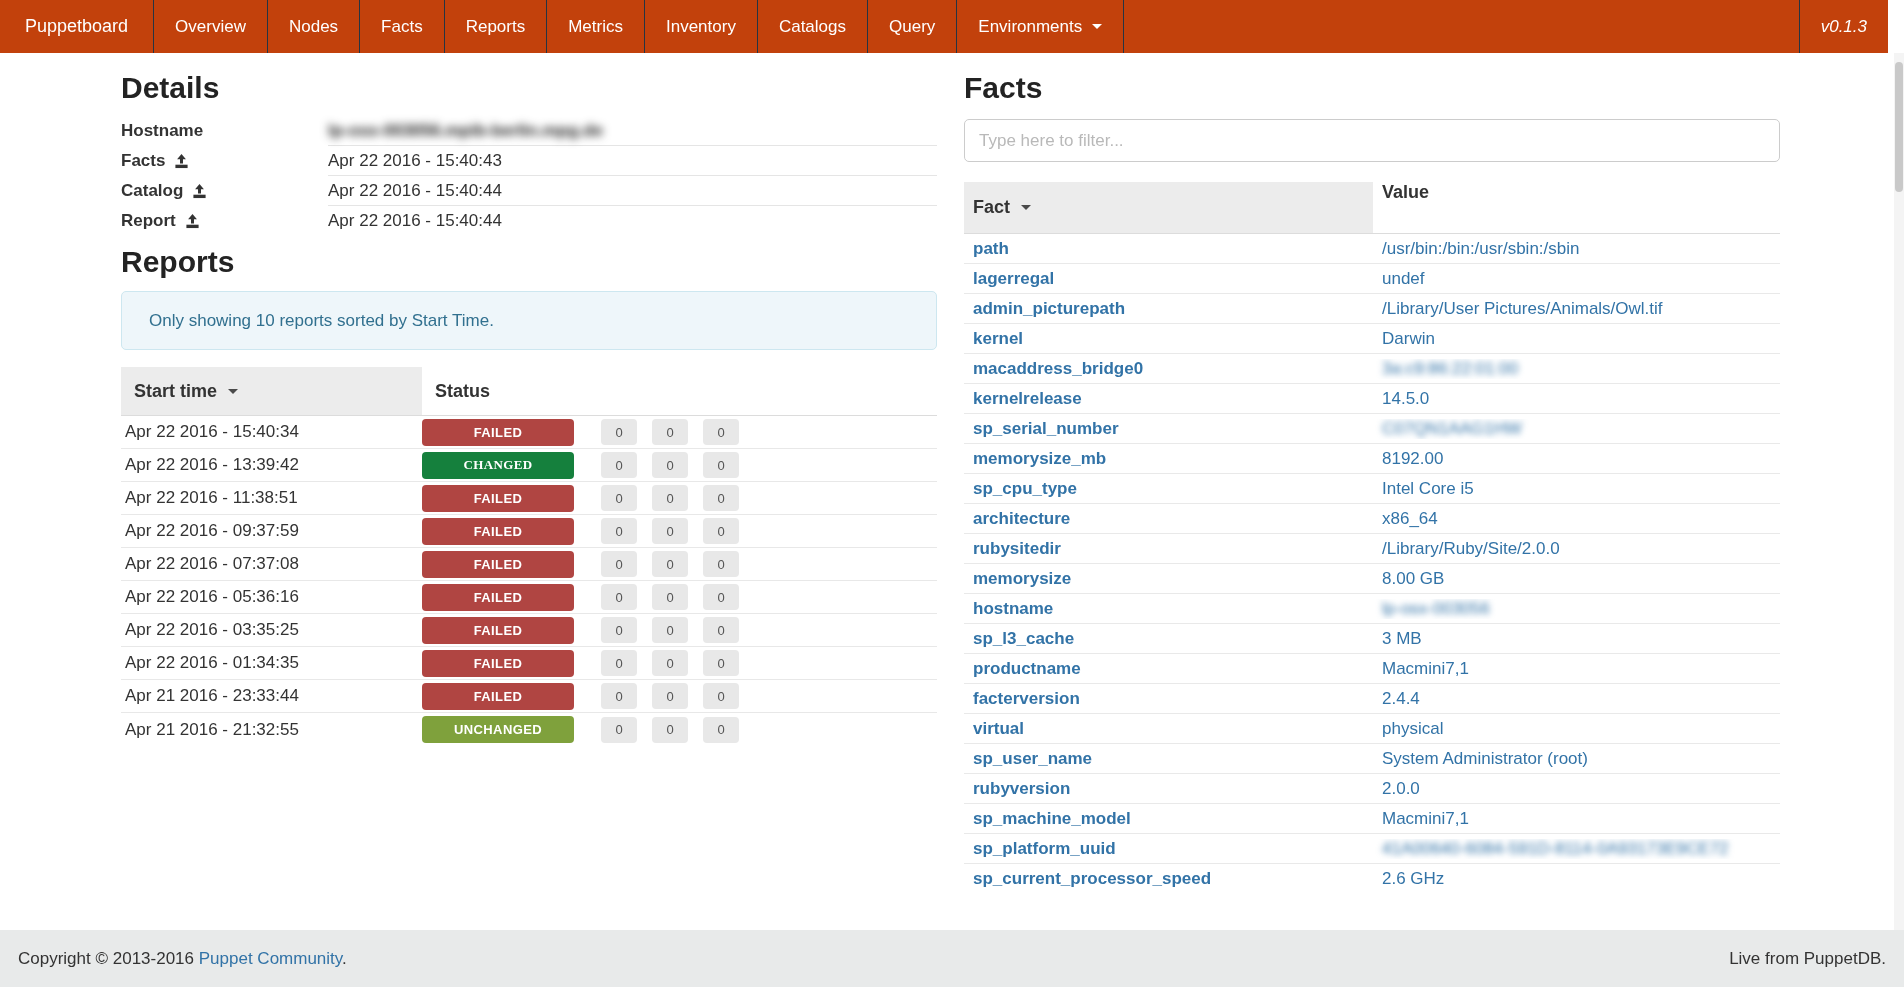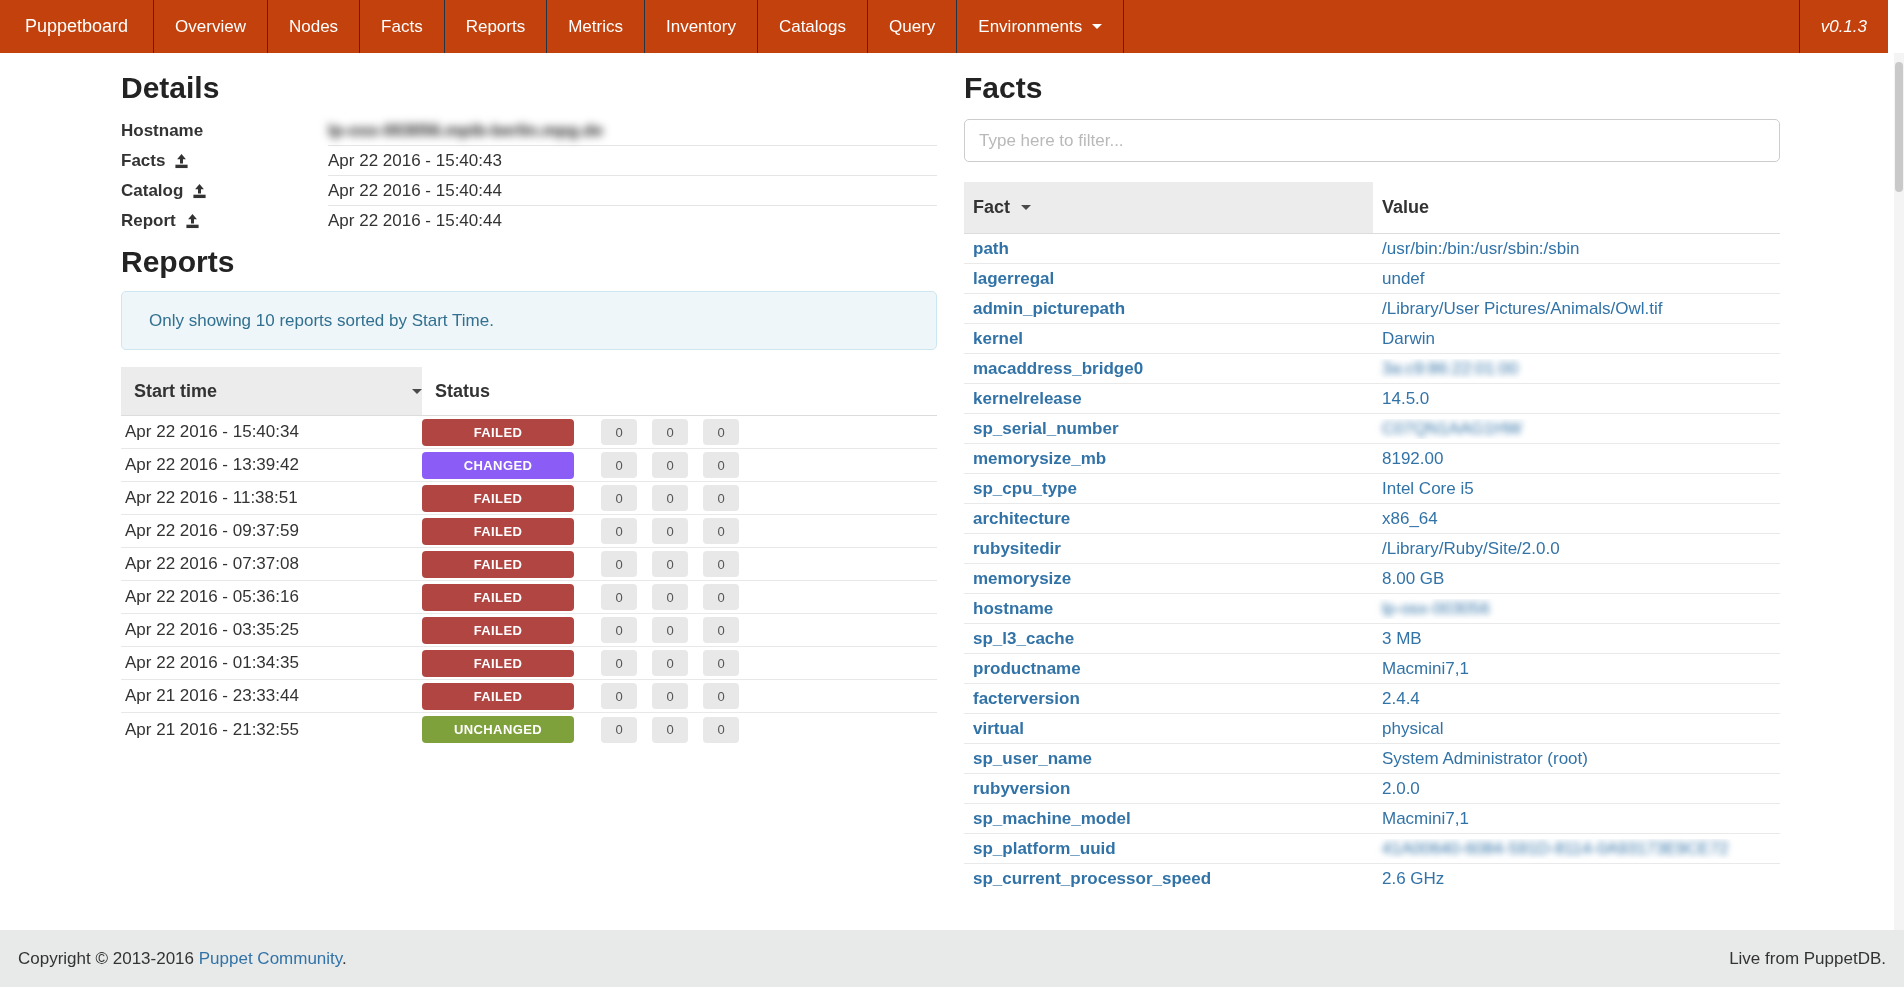--- a/index.html
+++ b/index.html
@@ -49,58 +49,58 @@
   
   .info-alert {
     margin-top: 11px; height: 59px; border-radius: 5px;
     background: #eef6fa; border: 1px solid #cde7f0; color: #31708f;
     font-size: 17px; display: flex; align-items: center; padding: 0 27px;
   }
 
   
   .reports-table { margin-top: 17px; }
   .rt-header { display: flex; height: 49px; border-bottom: 1px solid #dcdcdc; font-size: 18px; font-weight: bold; }
-  .rt-h-start { width: 301px; background: #ececec; display: flex; align-items: center; gap: 11px; padding-left: 13px; cursor: pointer; justify-content: space-between; }
+  .rt-h-start { width: 301px; background: #ececec; display: flex; align-items: center; gap: 11px; padding-left: 13px; cursor: pointer; }
   .rt-h-status { flex: 1; display: flex; align-items: center; padding-left: 13px; }
   .caret-down-dark {
     width: 0; height: 0;
     border-left: 5px solid transparent; border-right: 5px solid transparent;
     border-top: 5px solid #4a4a4a;
   }
   .rt-row { display: flex; align-items: center; height: 33px; font-size: 17px; border-bottom: 1px solid #e8e8e8; }
   .rt-row:last-child { border-bottom: none; }
   .rt-date { width: 301px; padding-left: 4px; }
   .rt-status { width: 164px; }
   .status-badge {
     width: 152px; height: 27px; border-radius: 4px; color: #fff;
     font-weight: bold; font-size: 13px; letter-spacing: .4px;
     display: flex; align-items: center; justify-content: center;
   }
   .status-FAILED { background: #b04542; }
-  .status-CHANGED { background: #8b5cf6; }
+  .status-CHANGED { background: #15803d; font-family: Liberation Serif, serif; }
   .status-UNCHANGED { background: #7fa13c; }
   .count-badge {
     width: 36px; height: 26px; margin-left: 15px; border-radius: 4px;
     background: #e8e8e8; color: #555; font-size: 13px;
     display: flex; align-items: center; justify-content: center;
   }
   .count-badge:first-of-type { margin-left: 6px; }
 
   
   .facts-filter {
     margin-top: 13px; width: 100%; height: 43px;
     border: 1px solid #ccc; border-radius: 5px;
     font-size: 17px; padding: 0 14px; color: #555; outline: none;
     font-family: "Liberation Sans", sans-serif;
   }
   .facts-filter::placeholder { color: #b9b9b9; }
   .facts-table { margin-top: 20px; }
   .ft-header { display: flex; height: 52px; border-bottom: 1px solid #dcdcdc; font-size: 18px; font-weight: bold; }
   .ft-h-fact { width: 409px; background: #ececec; display: flex; align-items: center; gap: 11px; padding-left: 9px; cursor: pointer; text-align: right; }
-  .ft-h-value { flex: 1; display: flex; align-items: center; padding-left: 9px; }
+  .ft-h-value { flex: 1; display: flex; padding-left: 9px; }
   .ft-row { display: flex; align-items: center; height: 30px; font-size: 17px; border-bottom: 1px solid #e9e9e9; }
   .ft-row:last-child { border-bottom: none; }
   .ft-fact { width: 409px; padding-left: 9px; font-weight: bold; }
   .ft-value { flex: 1; padding-left: 9px; white-space: nowrap; overflow: hidden; }
   .fact-link { color: #3273a7; text-decoration: none; cursor: pointer; }
   .blurred-link { filter: blur(3px); }
 
   
   .footer {
     position: absolute; left: 0; right: 0; bottom: 0; height: 57px;

